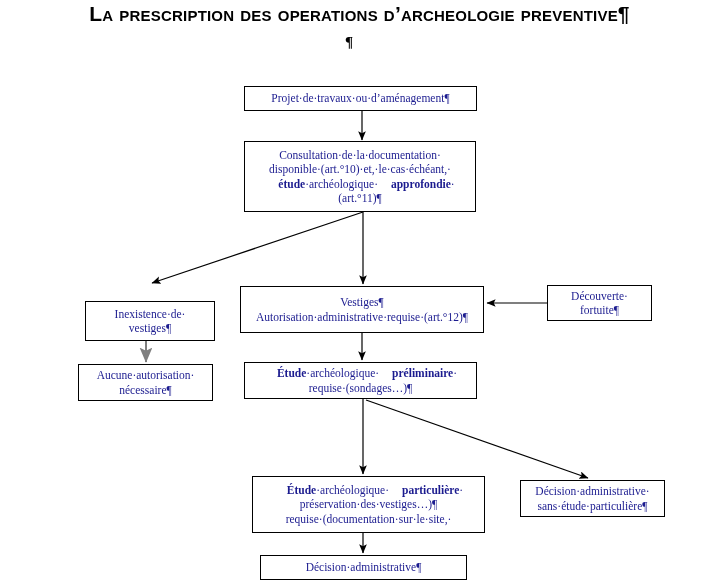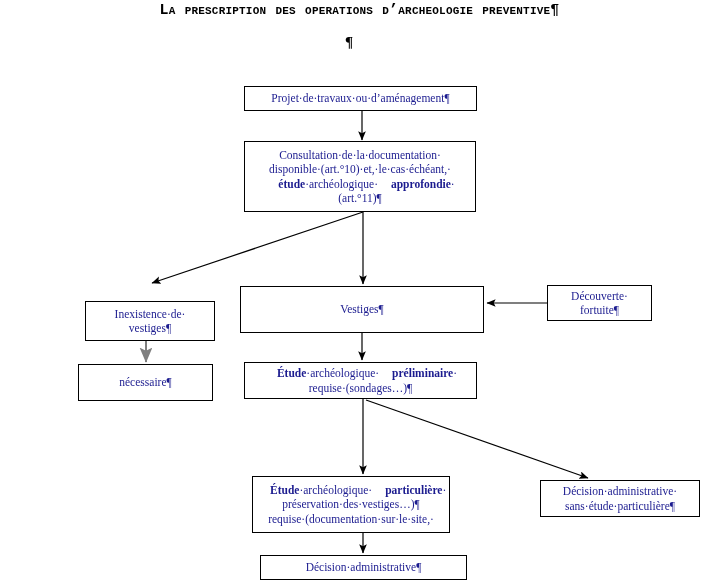--- a/index.html
+++ b/index.html
@@ -27,24 +27,24 @@
     height: 587px;
     pointer-events: none;
   }
   .title {
     position: absolute;
     left: 0;
     top: 2px;
     width: 719px;
     text-align: center;
     color: #000000;
-    font-family: Liberation Mono, monospace;
+    font-family: Liberation Sans, sans-serif;
     font-variant: small-caps;
     font-weight: bold;
-    font-size: 15px;
+    font-size: 21px;
     letter-spacing: 0.2px;
     white-space: nowrap;
   }
   .para-mark {
     position: absolute;
     left: 345px;
     top: 34px;
     color: #000000;
     font-family: "Liberation Serif", "DejaVu Serif", serif;
     font-size: 15px;
@@ -124,53 +124,55 @@
 
   <div class="node" style="left: 85px; top: 285px; width: 130px; height: 40px; border-color: rgb(0, 0, 0); color: rgb(27, 27, 143); margin-top: 16px;">
     <span class="lines">
         <span class="line">Inexistence·de·</span>
         <span class="line">vestiges¶</span>
       </span>
   </div>
 
   <div class="node" style="left: 78px; top: 364px; width: 135px; height: 37px; border-color: rgb(0, 0, 0); color: rgb(27, 27, 143);">
     <span class="lines">
+        <span class="line">Aucune·autorisation·</span>
         <span class="line">nécessaire¶</span>
       </span>
   </div>
 
   <div class="node" style="left: 240px; top: 286px; width: 244px; height: 47px; border-color: rgb(0, 0, 0); color: rgb(27, 27, 143);">
     <span class="lines">
         <span class="line">Vestiges¶</span>
+        <span class="line">Autorisation·administrative·requise·(art.°12)¶</span>
       </span>
   </div>
 
   <div class="node" style="left: 547px; top: 285px; width: 105px; height: 36px; border-color: rgb(0, 0, 0); color: rgb(27, 27, 143);">
     <span class="lines">
         <span class="line">Découverte·</span>
         <span class="line">fortuite¶</span>
       </span>
   </div>
 
   <div class="node" style="left: 244px; top: 362px; width: 233px; height: 37px; border-color: rgb(0, 0, 0); color: rgb(27, 27, 143);">
     <span class="lines">
         <span class="line"><b>Étude</b>·archéologique·<b>préliminaire</b>·</span>
         <span class="line">requise·(sondages…)¶</span>
       </span>
   </div>
 
-  <div class="node" style="left: 252px; top: 476px; width: 198px; height: 57px; border-color: rgb(0, 0, 0); color: rgb(27, 27, 143);">
+  <div class="node" style="left: 252px; top: 476px; width: 233px; height: 57px; border-color: rgb(0, 0, 0); color: rgb(27, 27, 143);">
     <span class="lines">
         <span class="line"><b>Étude</b>·archéologique·<b>particulière</b>·</span>
         <span class="line">préservation·des·vestiges…)¶</span>
         <span class="line">requise·(documentation·sur·le·site,·</span>
       </span>
   </div>
 
-  <div class="node" style="left: 540px; top: 480px; width: 160px; height: 37px; border-color: rgb(0, 0, 0); color: rgb(27, 27, 143);">
+  <div class="node" style="left: 520px; top: 480px; width: 145px; height: 37px; border-color: rgb(0, 0, 0); color: rgb(27, 27, 143);">
     <span class="lines">
         <span class="line">Décision·administrative·</span>
         <span class="line">sans·étude·particulière¶</span>
       </span>
   </div>
 
   <div class="node" style="left: 260px; top: 555px; width: 207px; height: 25px; border-color: rgb(0, 0, 0); color: rgb(27, 27, 143);">
     <span class="lines">
         <span class="line">Décision·administrative¶</span>
       </span>

